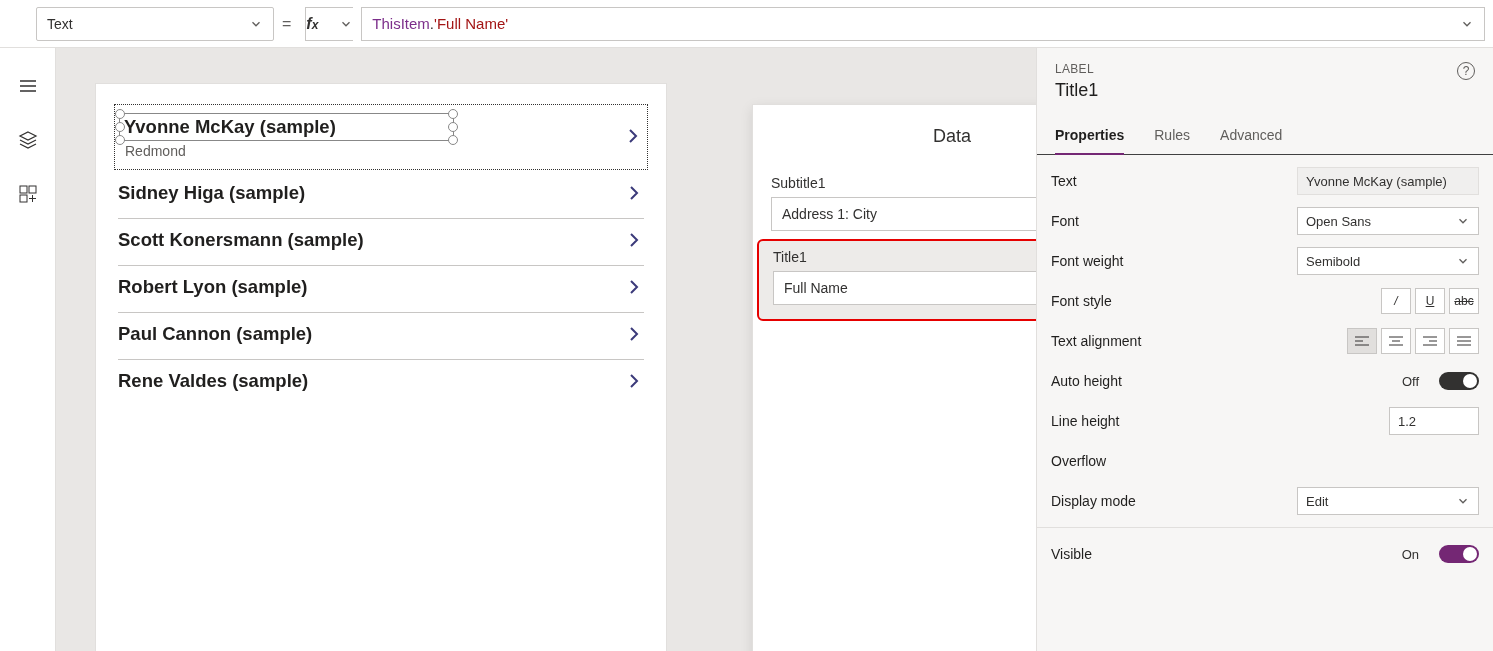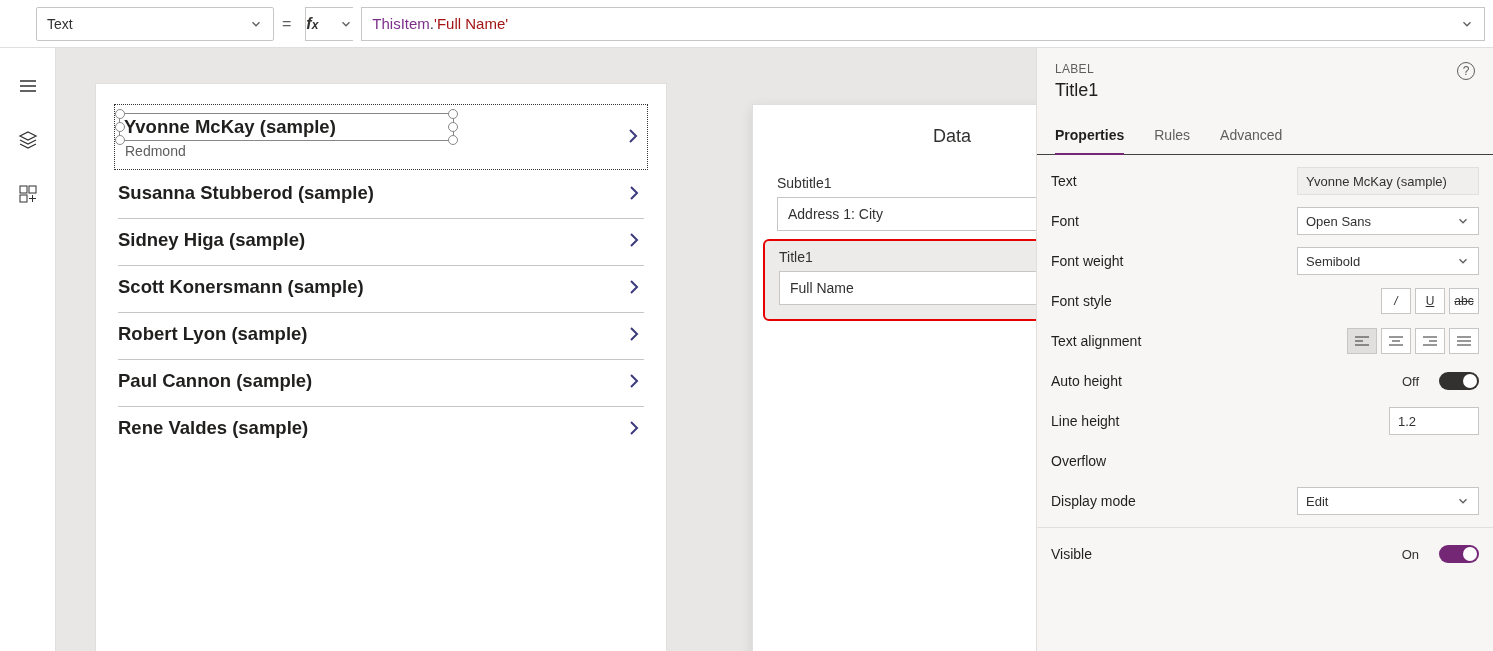--- a/index.html
+++ b/index.html
@@ -32,21 +32,21 @@
   .selected-row .row { border-bottom: none; margin: 0 0; padding: 0;}
   .sel-box { position: relative; border: 1px solid #888; margin: 0 0 2px 0; padding: 2px 4px; width: 335px;}
   .handle { position: absolute; width: 10px; height: 10px; background: #fff; border: 1px solid #888; border-radius: 50%; }
   .h-tl { top: -5px; left: -5px; } .h-tr { top: -5px; right: -5px; }
   .h-bl { bottom: -5px; left: -5px; } .h-br { bottom: -5px; right: -5px; }
   .h-ml { top: 50%; left: -5px; transform: translateY(-50%);} .h-mr { top: 50%; right: -5px; transform: translateY(-50%);}
 
   
   .data-pane { position: absolute; left: 696px; top: 56px; width: 400px; height: 595px; background: #fff; border: 1px solid #e1dfdd; box-shadow: 0 4px 12px rgba(0,0,0,0.1); }
   .dp-header { display: flex; justify-content: center; align-items: center; padding: 21px 18px 10px 18px; font-size: 18px; }
-  .dp-body { padding: 8px 24px; }
+  .dp-body { padding: 8px 18px; }
   .field-label { font-size: 14px; color: #323130; margin: 10px 0 6px 0; }
   .field-select { width: 100%; height: 34px; border: 1px solid #c8c6c4; display: flex; align-items: center; justify-content: space-between; padding: 0 10px; font-size: 14px; background:#fff;}
   .highlight-group { border: 2.5px solid #e60000; border-radius: 6px; padding: 8px 14px 14px 14px; background: #edebe9; margin: 8px -14px 0 -14px;}
 
   
   .props { width: 457px; border-left: 1px solid #e1dfdd; background: #f7f6f5; height: 100%; overflow-y: auto; position: relative;}
   .props-head { padding: 14px 18px 4px 18px; display:flex; justify-content:space-between; align-items:flex-start;}
   .props-head .type { font-size: 12px; color: #605e5c; letter-spacing: .3px;}
   .props-head .name { font-size: 18px; color: #201f1e; margin-top: 4px;}
   .help { width:18px; height:18px; border:1px solid #605e5c; border-radius:50%; display:flex; align-items:center; justify-content:center; font-size:12px; color:#605e5c;}
@@ -133,26 +133,20 @@
                 <div class="title">Yvonne McKay (sample)</div>
               </div>
               <div class="sub" style="padding-left:6px;">Redmond</div>
             </div>
             <svg class="chev-lg chev" viewBox="0 0 20 20">
                 <path d="M7 4l6 6-6 6" stroke="#3b3a7a" stroke-width="2" fill="none"></path>
               </svg>
           </div>
         </div>
         <div class="row">
-            <div class="title">Susanna Stubberod (sample)</div>
-            <svg class="chev-lg chev" viewBox="0 0 20 20">
-              <path d="M7 4l6 6-6 6" stroke="#3b3a7a" stroke-width="2" fill="none"></path>
-            </svg>
-          </div>
-        <div class="row">
             <div class="title">Sidney Higa (sample)</div>
             <svg class="chev-lg chev" viewBox="0 0 20 20">
               <path d="M7 4l6 6-6 6" stroke="#3b3a7a" stroke-width="2" fill="none"></path>
             </svg>
           </div>
         <div class="row">
             <div class="title">Scott Konersmann (sample)</div>
             <svg class="chev-lg chev" viewBox="0 0 20 20">
               <path d="M7 4l6 6-6 6" stroke="#3b3a7a" stroke-width="2" fill="none"></path>
             </svg>

